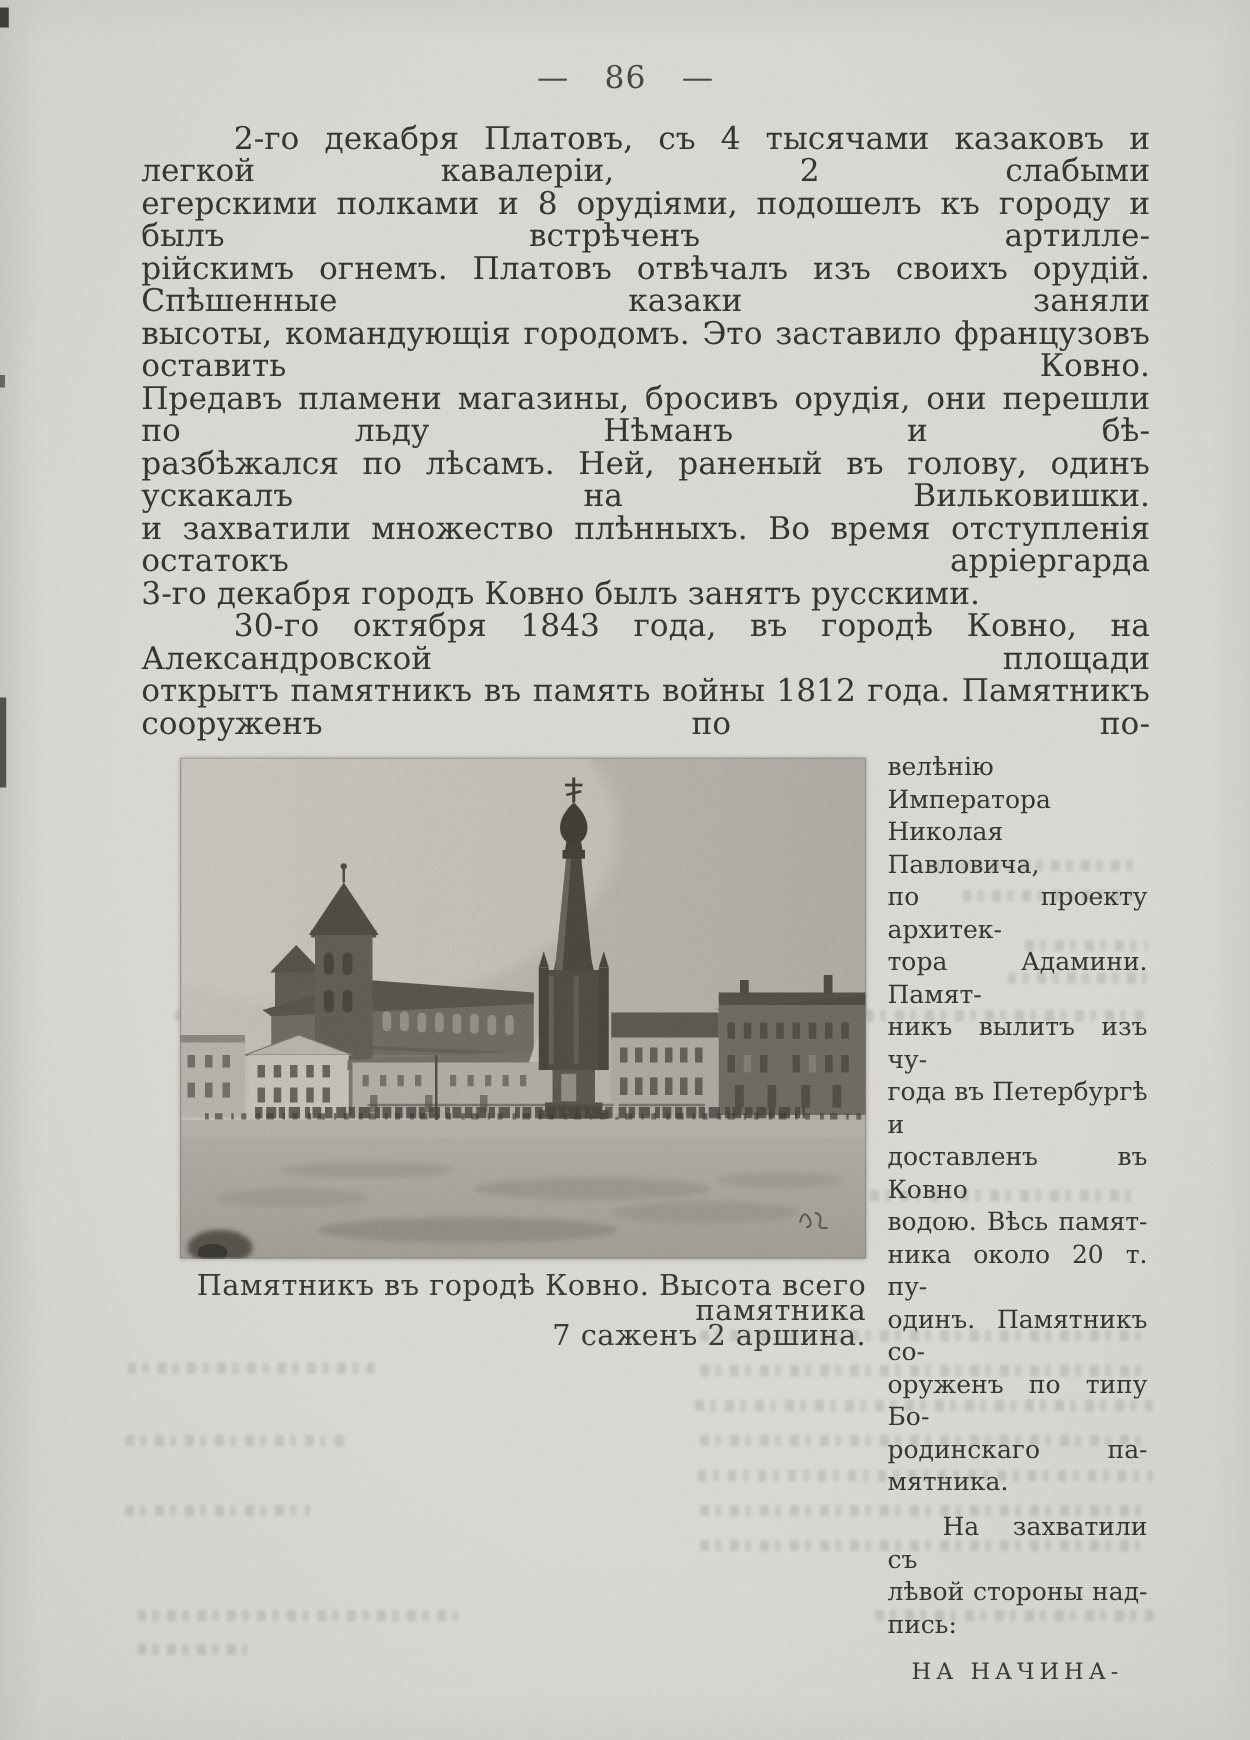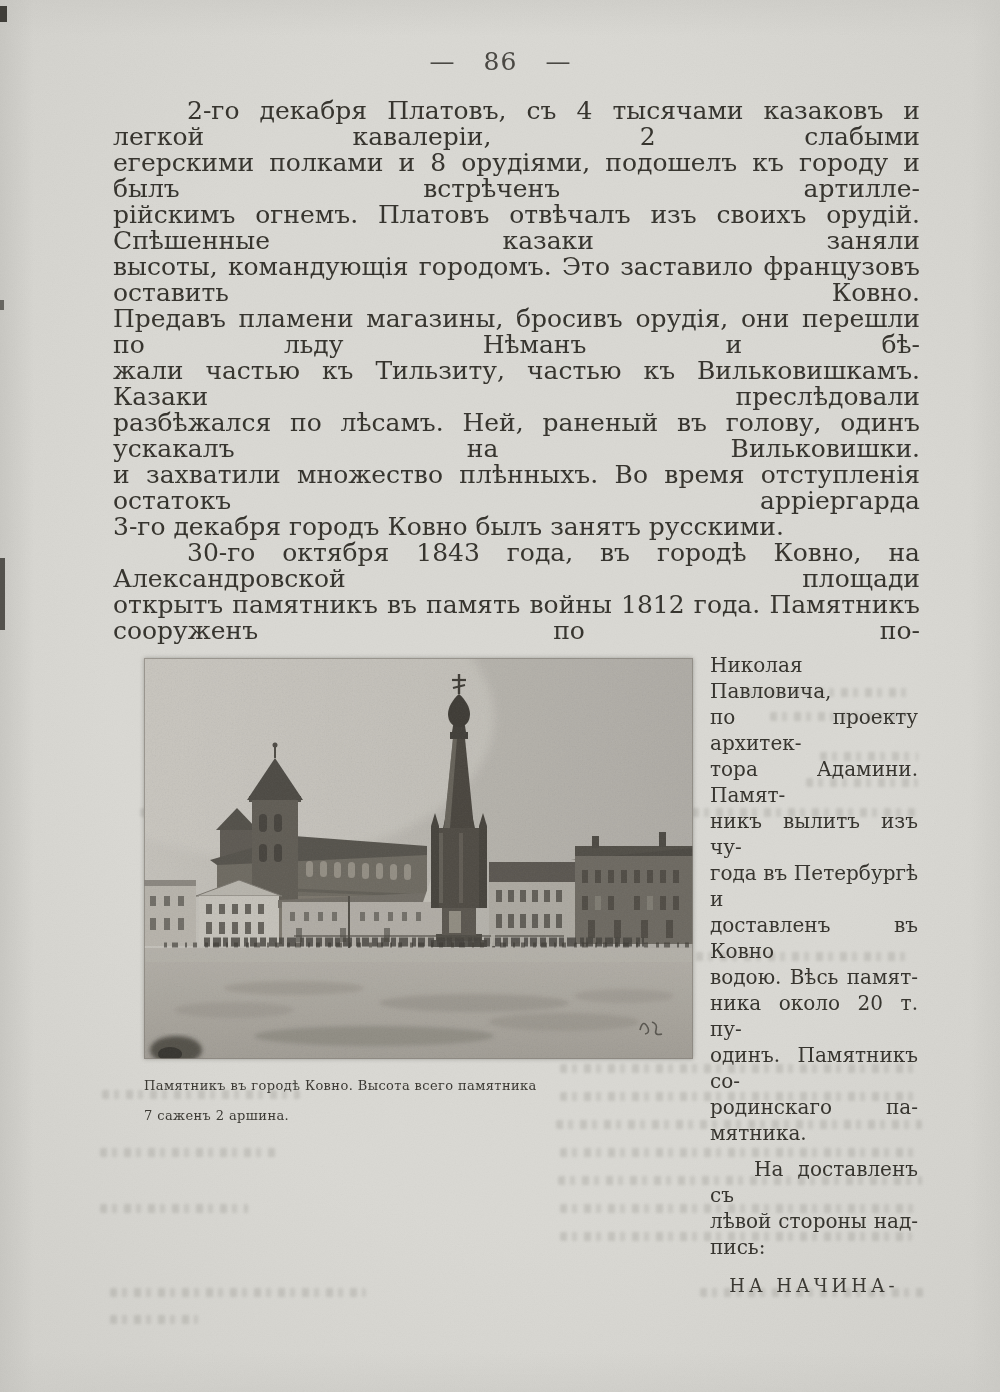--- a/index.html
+++ b/index.html
@@ -30,21 +30,21 @@
     white-space: normal;
   }
   .line.end { text-align-last: left; }
   .line.ind { text-indent: 74px; }
   .row { display: flex; margin-top: 8px; margin-left: 31px; }
   .photo-col { margin: 0; width: 549px; flex: 0 0 549px; }
   .photo-frame { margin-top: 6px; box-shadow: 0 0 4px rgba(90,88,82,.45); }
   .photo-frame svg { display: block; }
   .caption { margin-top: 12px; }
   .cap-line {
-    font-size: 13px; line-height: 30px; text-align: left;
+    font-size: 23px; line-height: 20px; text-align: right;
     letter-spacing: .4px; color: #3b3933;
   }
   .side { width: 208px; margin-left: 17px; flex: 0 0 208px; }
   .side .para { font-size: 20px; }
   .side .line.ind { text-indent: 44px; }
   .side .gap { margin-top: 10px; }
   .side-insc { margin-top: 12px; }
   .side-insc .insc-line {
     font-size: 18px; line-height: 28px; text-align: center;
     letter-spacing: 4px; color: #3b3933;
@@ -99,21 +99,20 @@
       <span>—</span><span>86</span><span>—</span>
     </div>
 
     <div class="para">
 
     <div class="line ind">2-го декабря Платовъ, съ 4 тысячами казаковъ и легкой кавалеріи, 2 слабыми</div>
         <div class="line">егерскими полками и 8 орудіями, подошелъ къ городу и былъ встрѣченъ артилле-</div>
         <div class="line">рійскимъ огнемъ. Платовъ отвѣчалъ изъ своихъ орудій. Спѣшенные казаки заняли</div>
         <div class="line">высоты, командующія городомъ. Это заставило французовъ оставить Ковно.</div>
         <div class="line">Предавъ пламени магазины, бросивъ орудія, они перешли по льду Нѣманъ и бѣ-</div>
-        <div class="line">жали частью къ Тильзиту, частью къ Вильковишкамъ. Казаки преслѣдовали</div>
         <div class="line">разбѣжался по лѣсамъ. Ней, раненый въ голову, одинъ ускакалъ на Вильковишки.</div>
         <div class="line">и захватили множество плѣнныхъ. Во время отступленія остатокъ арріергарда</div>
         <div class="line end">3-го декабря городъ Ковно былъ занятъ русскими.</div>
       </div>
 
     <div class="para">
 
     <div class="line ind">30-го октября 1843 года, въ городѣ Ковно, на Александровской площади</div>
         <div class="line">открытъ памятникъ въ память войны 1812 года. Памятникъ сооруженъ по по-</div>
       </div>
@@ -335,35 +334,37 @@
         <figcaption class="caption">
 
         <div class="cap-line">Памятникъ въ городѣ Ковно. Высота всего памятника</div>
             <div class="cap-line">7 саженъ 2 аршина.</div>
           </figcaption>
       </figure>
 
       <div class="side">
         <div class="para">
 
+        <div class="line">велѣнію Императора</div>
             <div class="line">Николая Павловича,</div>
             <div class="line">по проекту архитек-</div>
             <div class="line">тора Адамини. Памят-</div>
             <div class="line">никъ вылитъ изъ чу-</div>
             <div class="line">года въ Петербургѣ и</div>
             <div class="line">доставленъ въ Ковно</div>
             <div class="line">водою. Вѣсь памят-</div>
             <div class="line">ника около 20 т. пу-</div>
             <div class="line">одинъ. Памятникъ со-</div>
+            <div class="line">оруженъ по типу Бо-</div>
             <div class="line">родинскаго па-</div>
             <div class="line end">мятника.</div>
           </div>
         <div class="para gap">
 
-        <div class="line ind">На доставленъ съ</div>
+        <div class="line ind">На захватили съ</div>
             <div class="line">лѣвой стороны над-</div>
             <div class="line end">пись:</div>
           </div>
         <div class="side-insc">
 
         <div class="insc-line">НА НАЧИНА-</div>
           </div>
       </div>
 
     </div>

